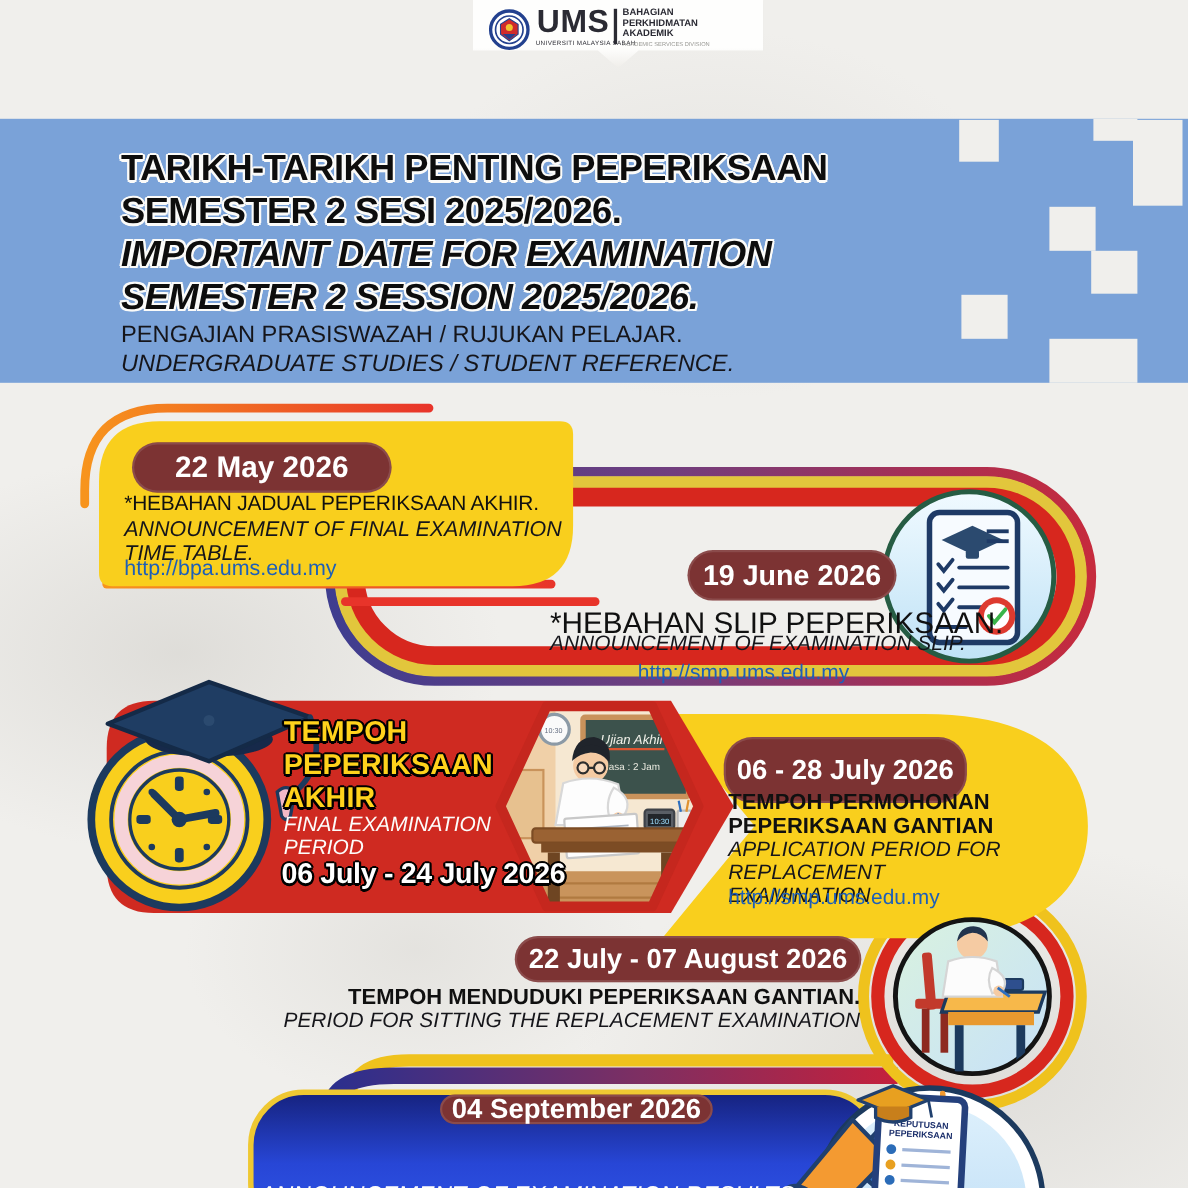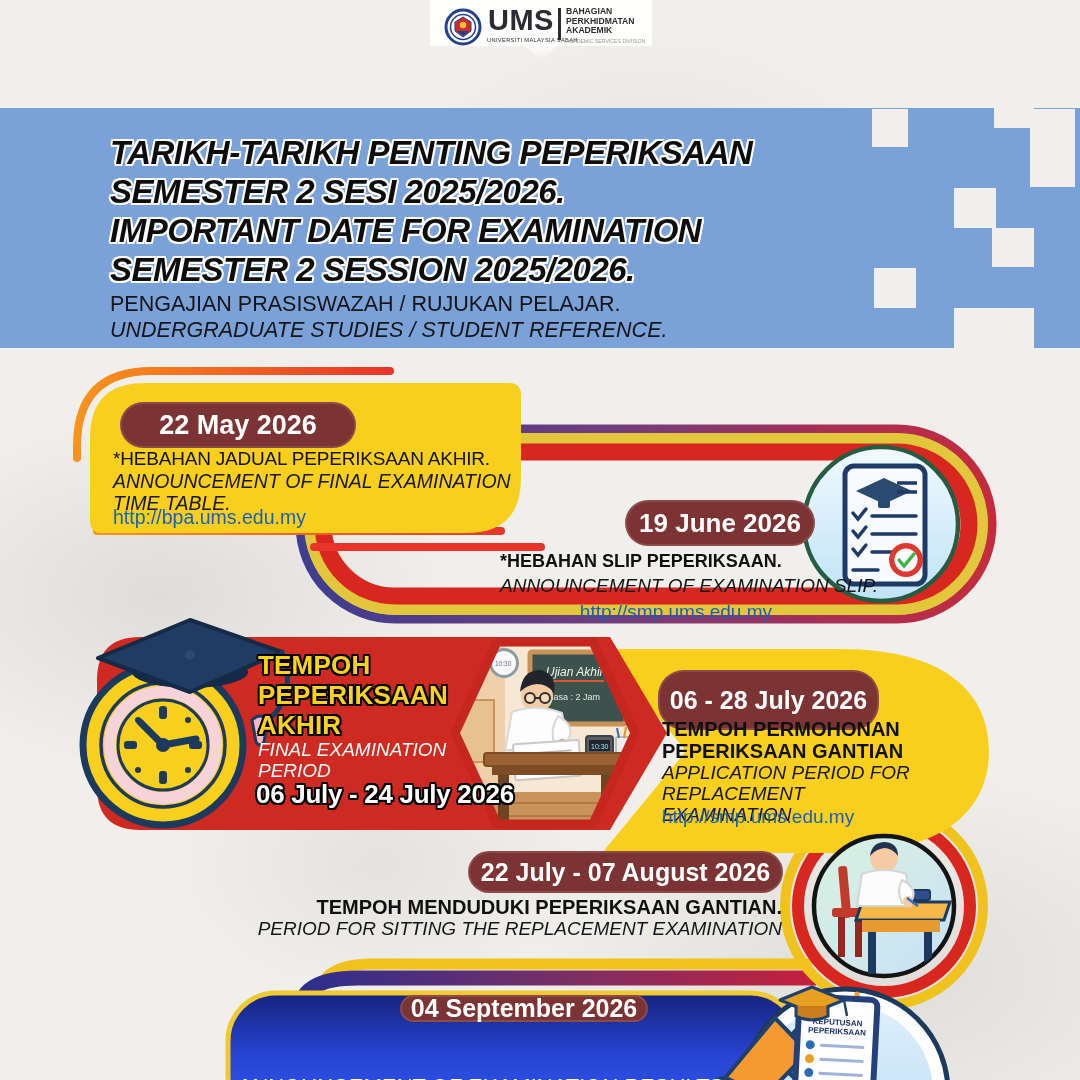--- a/index.html
+++ b/index.html
@@ -23,32 +23,32 @@
   }
   .outline-black{
     text-shadow:2px 0 0 #000,-2px 0 0 #000,0 2px 0 #000,0 -2px 0 #000,
       1.6px 1.6px 0 #000,-1.6px -1.6px 0 #000,1.6px -1.6px 0 #000,-1.6px 1.6px 0 #000;
   }
   .outline-thin{
     text-shadow:1.4px 0 0 #101024,-1.4px 0 0 #101024,0 1.4px 0 #101024,0 -1.4px 0 #101024,
       1px 1px 0 #101024,-1px -1px 0 #101024,1px -1px 0 #101024,-1px 1px 0 #101024;
   }
   
-  .title-line{left:110px;font-weight:800;font-size:33px;line-height:39px;letter-spacing:-0.5px;font-style:italic;}
+  .title-line{left:110px;font-weight:800;font-size:33px;line-height:39px;letter-spacing:-0.5px;}
   .sub-line{left:110px;font-weight:400;font-size:21.5px;line-height:26px;color:#15151A;}
   
   .pill{
     position:absolute;z-index:2;background:#7C3333;color:#FFFFFF;font-weight:700;
     display:flex;align-items:center;justify-content:center;border-radius:26px;
     box-shadow:inset 0 0 0 2px rgba(255,255,255,.12);
   }
   .link{color:#1D5FB8;}
   
   #ribbon{
-    position:absolute;left:430px;top:0;width:222px;height:62px;z-index:3;
+    position:absolute;left:430px;top:0;width:264px;height:62px;z-index:3;
     background:linear-gradient(180deg,#FEFEFD 70%,#EFEDE9 100%);
     clip-path:polygon(0 0,100% 0,100% 74%,57% 74%,50% 100%,43% 74%,0 74%);
     filter:drop-shadow(0 2px 2px rgba(0,0,0,.18));
   }
   #ribbon .r-abs{position:absolute;}
 </style>
 </head>
 <body>
 
 <div id="poster">
@@ -314,21 +314,21 @@
   <div class="txt title-line outline-white" style="top:250px;font-style:italic">SEMESTER 2 SESSION 2025/2026.</div>
   <div class="txt sub-line" style="top:291px">PENGAJIAN PRASISWAZAH / RUJUKAN PELAJAR.</div>
   <div class="txt sub-line" style="top:317px;font-style:italic">UNDERGRADUATE STUDIES / STUDENT REFERENCE.</div>
 
   <div class="pill" style="left:120px;top:402px;width:236px;height:46px;font-size:27px">22 May 2026</div>
   <div class="txt" style="left:113px;top:448px;font-size:19px;font-weight:400;color:#101010;letter-spacing:-.2px">*HEBAHAN JADUAL PEPERIKSAAN AKHIR.</div>
   <div class="txt wrap" style="left:113px;top:471px;width:400px;font-size:19.5px;font-style:italic;line-height:21.5px;color:#15151A">ANNOUNCEMENT OF FINAL EXAMINATION TIME TABLE.</div>
   <div class="txt link" style="left:113px;top:506px;font-size:19.5px">http://bpa.ums.edu.my</div>
 
   <div class="pill" style="left:625px;top:500px;width:190px;height:46px;font-size:26px">19 June 2026</div>
-  <div class="txt" style="left:500px;width:313px;top:551px;text-align:left;font-size:18px;font-weight:700;color:#101010">*HEBAHAN SLIP PEPERIKSAAN.</div>
+  <div class="txt" style="left:500px;width:313px;top:551px;text-align:left;font-size:27px;font-weight:400;color:#101010">*HEBAHAN SLIP PEPERIKSAAN.</div>
   <div class="txt" style="left:500px;width:313px;top:575px;text-align:right;font-size:19px;font-style:italic;color:#15151A">ANNOUNCEMENT OF EXAMINATION SLIP.</div>
   <div class="txt link" style="left:500px;width:272px;top:601px;text-align:right;font-size:19px">http://smp.ums.edu.my</div>
 
   <div class="txt wrap outline-black" style="left:258px;top:650px;width:215px;font-size:26px;line-height:30px;font-weight:800;color:#FFD21C;letter-spacing:.2px">TEMPOH PEPERIKSAAN AKHIR</div>
   <div class="txt wrap" style="left:258px;top:740px;width:210px;font-size:19px;font-style:italic;line-height:20.5px;color:#FDFDFB">FINAL EXAMINATION PERIOD</div>
   <div class="txt outline-black" style="left:256px;top:779px;font-size:26px;font-weight:700;color:#FFFFFF;letter-spacing:-.3px">06 July - 24 July 2026</div>
 
   <div class="pill" style="left:658px;top:670px;width:221px;height:60px;font-size:25px">06 - 28 July 2026</div>
   <div class="txt wrap" style="left:662px;top:718px;width:270px;font-size:20px;font-weight:700;line-height:22px;color:#101010">TEMPOH PERMOHONAN PEPERIKSAAN GANTIAN</div>
   <div class="txt wrap" style="left:662px;top:762px;width:270px;font-size:19px;font-style:italic;line-height:21px;color:#15151A">APPLICATION PERIOD FOR REPLACEMENT EXAMINATION</div>

